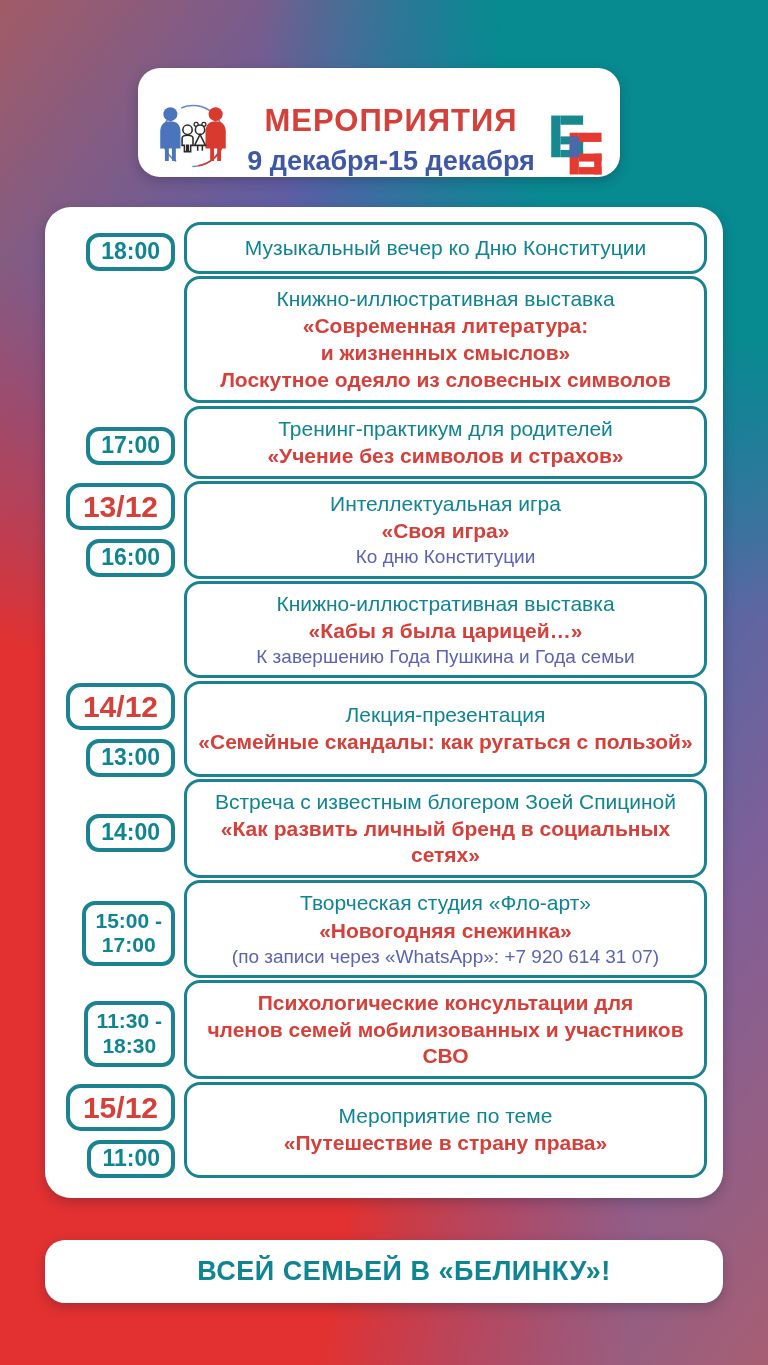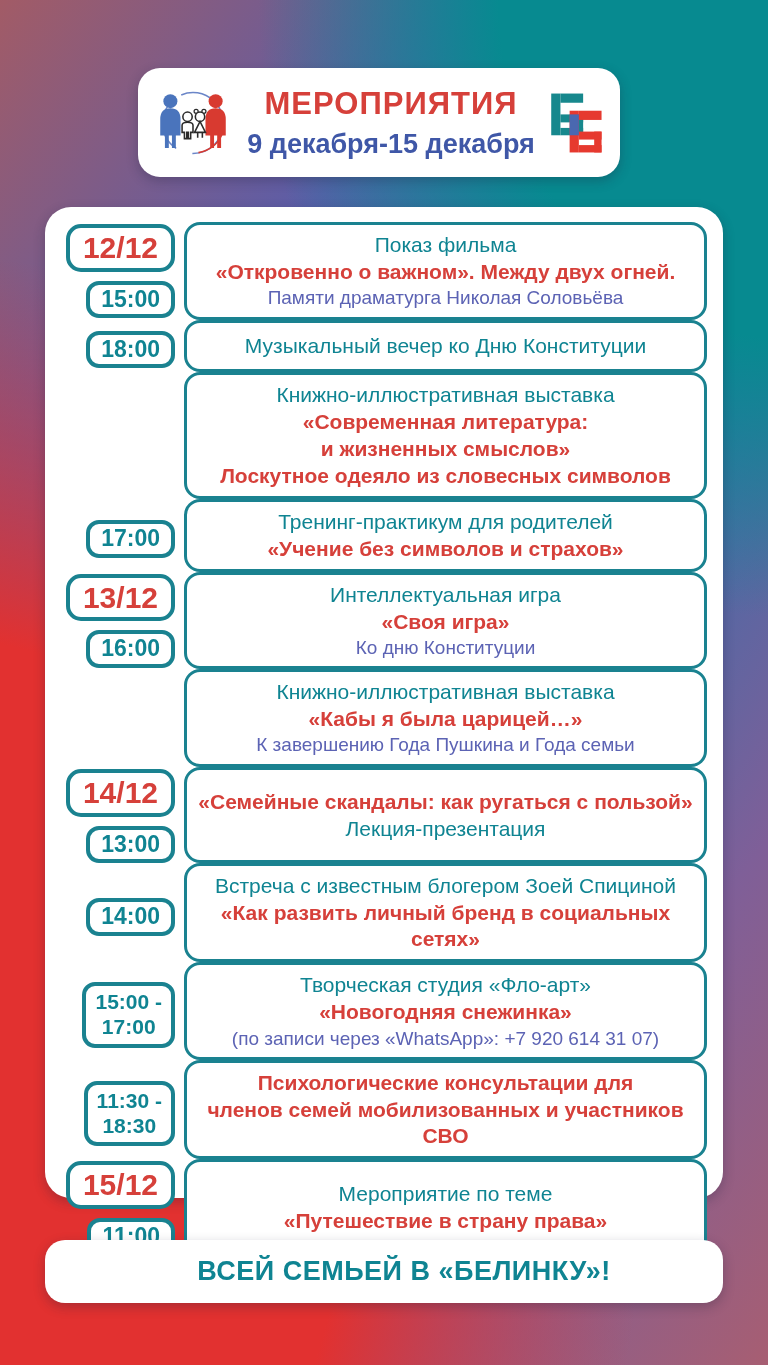--- a/index.html
+++ b/index.html
@@ -13,21 +13,21 @@
     position:relative;
     background:
       radial-gradient(95% 62% at 103% 0%, var(--bg-teal) 40%, rgba(7,138,144,0) 73%),
       radial-gradient(118% 85% at -8% 85%, var(--bg-red) 45%, rgba(226,49,48,0) 78%),
       linear-gradient(127deg,#a25b66 0%,#5b5da8 26%,#2f6fae 52%,#7f5f98 78%,#a75e72 100%);
   }
   .card-shadow{box-shadow:0 4px 12px rgba(30,30,55,.28);padding-left:40px;}
   
   .header-card{
     position:absolute;left:138px;top:68px;width:482px;height:109px;
-    background:#fff;border-radius:22px;display:flex;align-items:center;
+    background:#fff;border-radius:22px;display:flex;align-items:flex-end;
     padding:0 16px;gap:6px;
   }
   .header-center{flex:1;text-align:center;}
   .header-title{color:var(--red);font-weight:bold;font-size:31px;letter-spacing:1px;}
   .header-dates{color:var(--header-blue);font-weight:bold;font-size:27px;margin-top:7px;}
   
   .schedule-card{
     position:absolute;left:45px;top:207px;width:678px;height:991px;
     background:#fff;border-radius:26px;
     padding:15px 16px 20px 16px;
@@ -100,31 +100,20 @@
           <rect x="72" y="64" width="12" height="34"></rect>
           <rect x="47" y="86" width="37" height="12"></rect>
         </g>
         <rect x="32" y="36" width="15" height="34" fill="#4a68b0"></rect>
       </svg>
     </span>
   </div>
 
   <div class="schedule-card card-shadow">
 
-    <div class="row">
-      <div class="badge-col">
-        <div class="badge date">12/12</div>
-        <div class="badge time">15:00</div>
-      </div>
-      <div class="event-card">
-        <div class="line line-teal">Показ фильма</div>
-        <div class="line line-red">«Откровенно о важном». Между двух огней.</div>
-        <div class="line line-blue">Памяти драматурга Николая Соловьёва</div>
-      </div>
-    </div>
 
     <div class="row">
       <div class="badge-col center">
         <div class="badge time">18:00</div>
       </div>
       <div class="event-card">
         <div class="line line-teal">Музыкальный вечер ко Дню Конституции</div>
       </div>
     </div>
 
@@ -168,22 +157,22 @@
         <div class="line line-blue">К завершению Года Пушкина и Года семьи</div>
       </div>
     </div>
 
     <div class="row">
       <div class="badge-col">
         <div class="badge date">14/12</div>
         <div class="badge time">13:00</div>
       </div>
       <div class="event-card">
+        <div class="line line-teal">Лекция-презентация</div>
         <div class="line line-red">«Семейные скандалы: как ругаться с пользой»</div>
-        <div class="line line-teal">Лекция-презентация</div>
       </div>
     </div>
 
     <div class="row">
       <div class="badge-col center">
         <div class="badge time">14:00</div>
       </div>
       <div class="event-card">
         <div class="line line-teal">Встреча с известным блогером Зоей Спициной</div>
         <div class="line line-red">«Как развить личный бренд в социальных сетях»</div>

